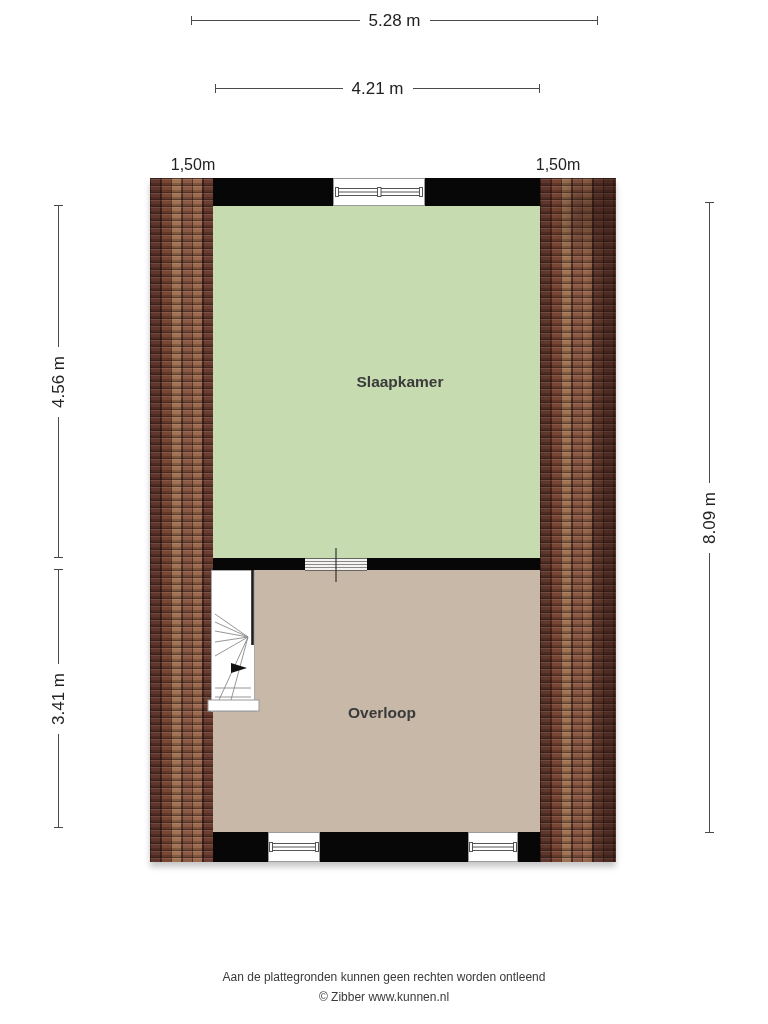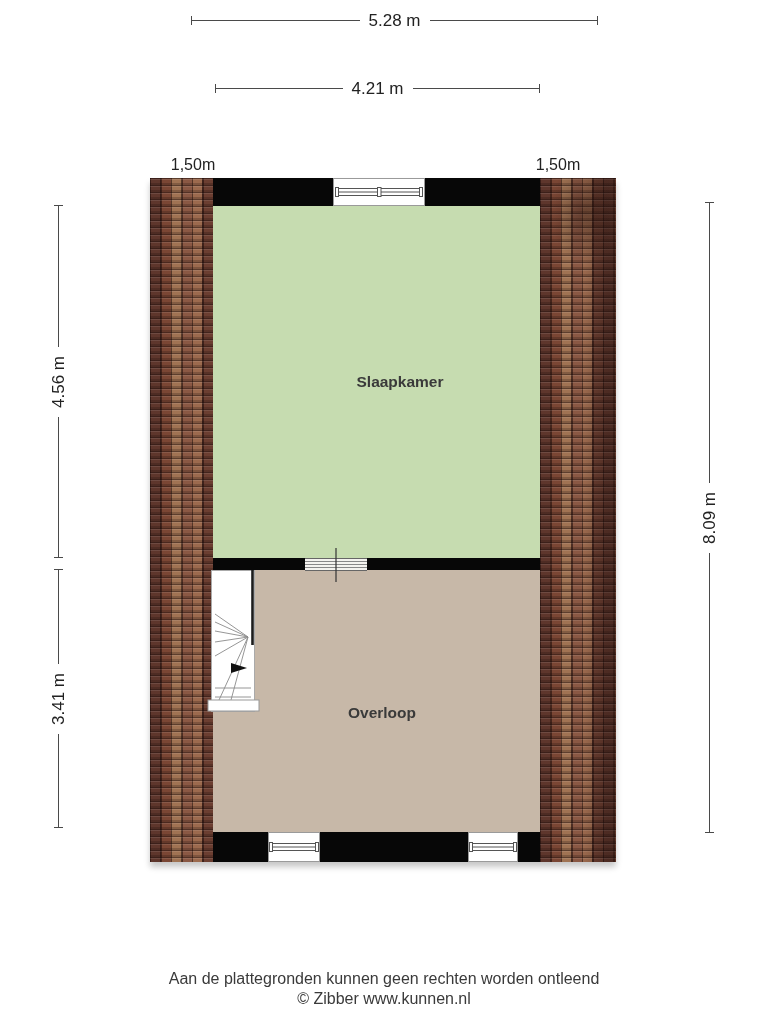--- a/index.html
+++ b/index.html
@@ -62,21 +62,21 @@
   .room-label {
     position: absolute; transform: translate(-50%, -50%);
     font-size: 15.5px; font-weight: 700; color: #3a3a3a; white-space: nowrap;
   }
   .label-slaapkamer { left: 238px; top: 382px->; margin-left: 12px; }
   
   .label-slaapkamer { left: 238px; top: 204px; }
   .label-overloop   { left: 232px; top: 535px; }
 
   
-  .footer { position: absolute; left: 0; width: 768px; text-align: center; color: #3a3a3a; font-size: 16px; }
+  .footer { position: absolute; left: 0; width: 768px; text-align: center; color: #3a3a3a; font-size: 12px; }
   .footer-line1 { top: 970px; }
   .footer-line2 { top: 990px; }
 </style>
 </head>
 <body>
 
 <div class="hdim" style="left:183px; top:11px; width:407px;margin-left:8px;">
   <span class="tickv"></span>
     <span class="hline"></span>
     <span class="dimtext">5.28 m</span>

